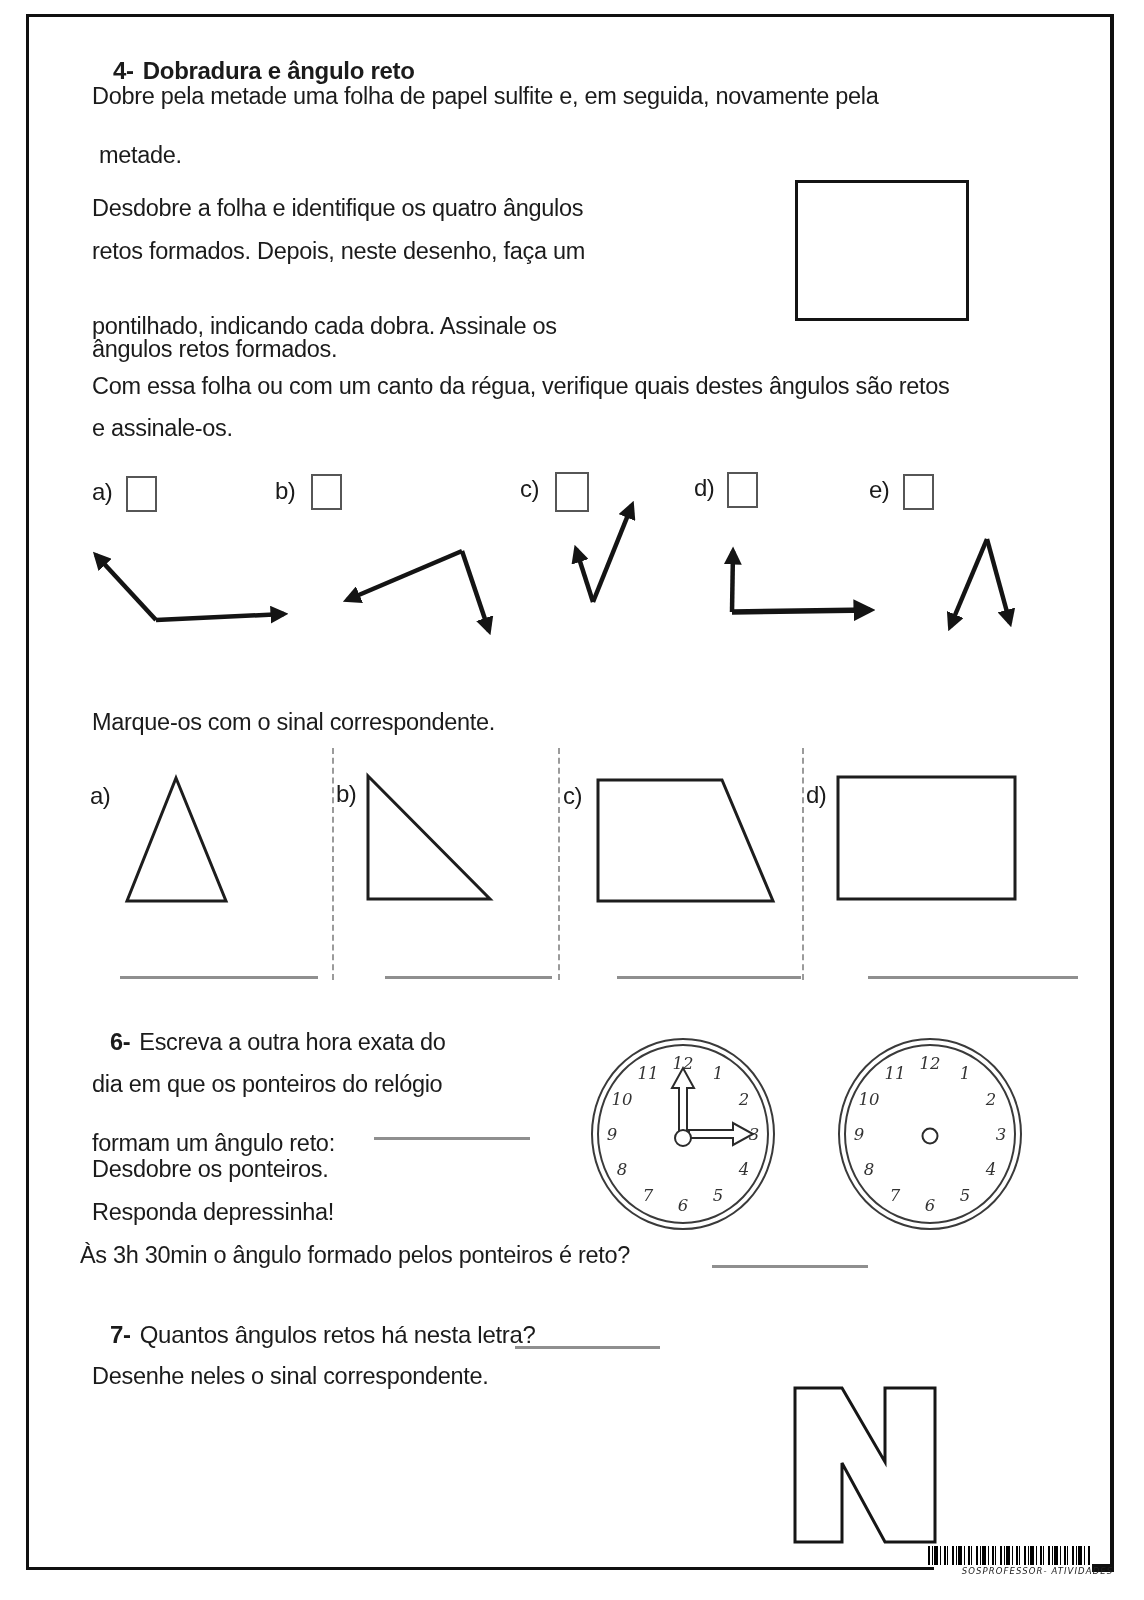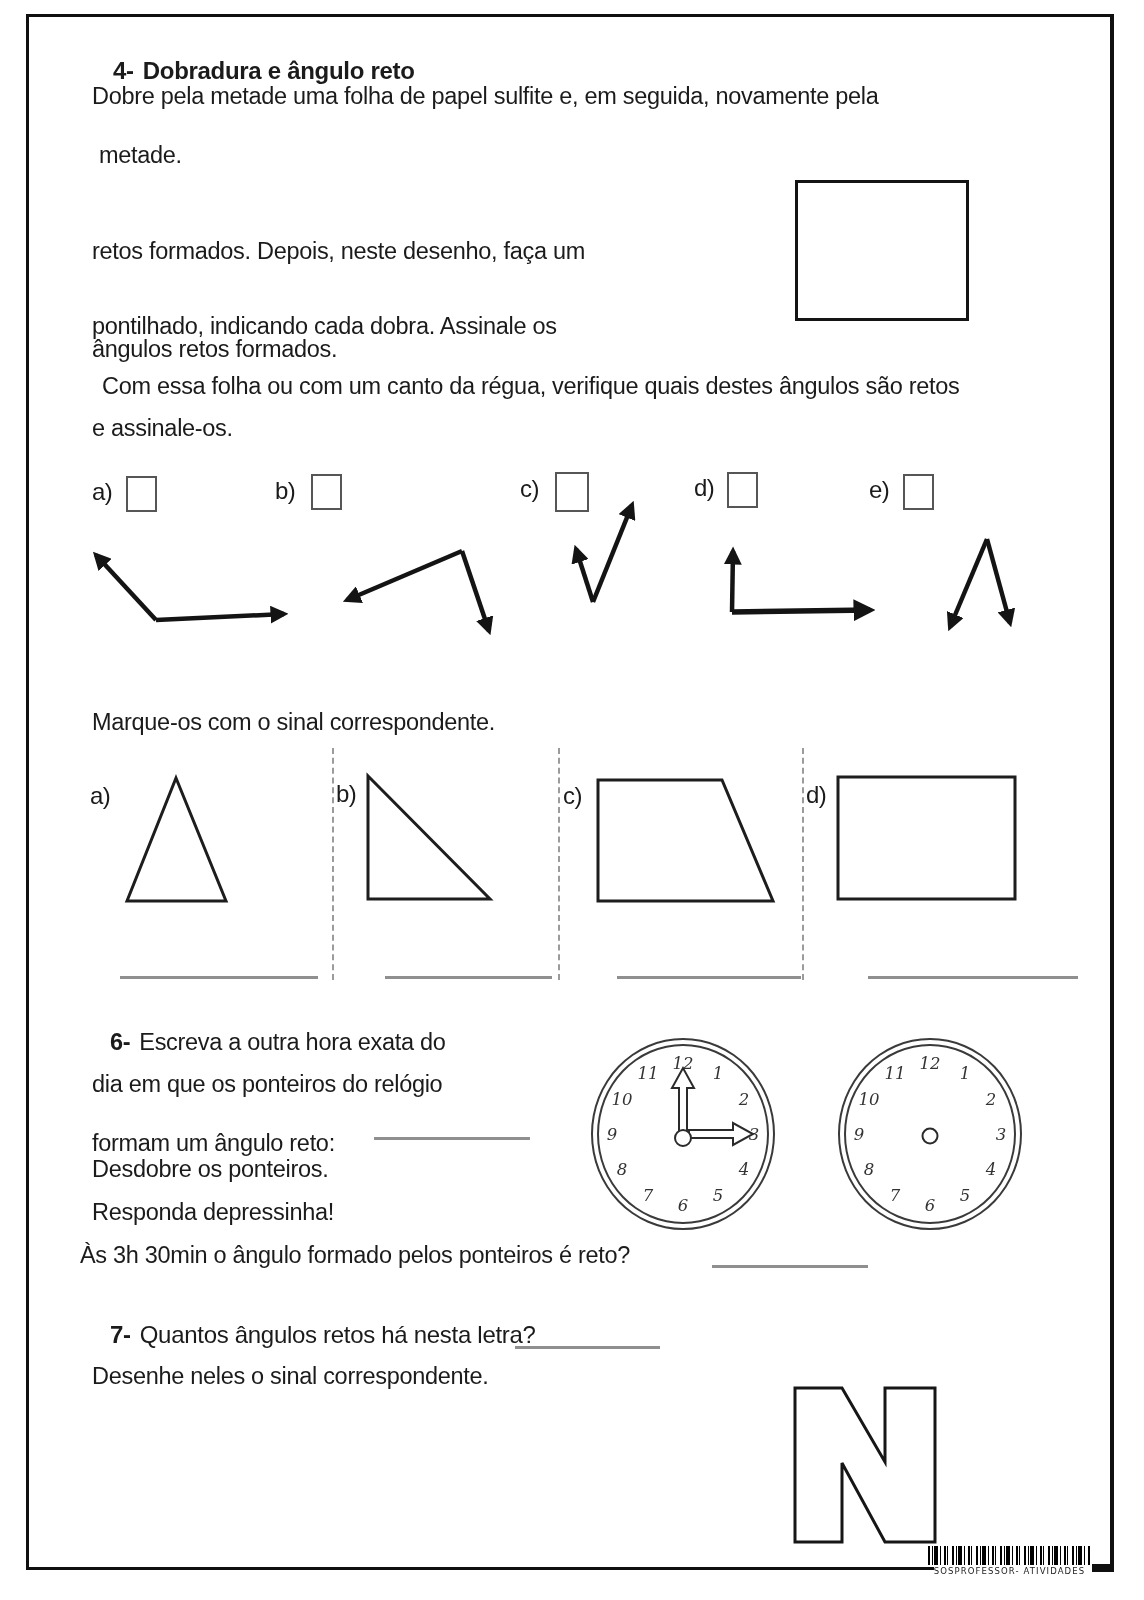--- a/index.html
+++ b/index.html
@@ -39,27 +39,28 @@
   <div class="bp" style="left:26px;top:1567px;width:908px;height:3px;"></div>
   <div class="bp" style="left:1092px;top:1564px;width:22px;height:8px;"></div>
 
   <div class="t" style="left:113px;top:58px;font-size:24px;">
     <span class="num">4-</span><span class="b">Dobradura e ângulo reto</span>
   </div>
 
   <div class="t" style="left:92px;top:84px;">Dobre pela metade uma folha de papel sulfite e, em seguida, novamente pela</div>
   <div class="t" style="left:92px;top:143px;margin-left:7px;">metade.</div>
 
+  <div class="t" style="left:92px;top:196px;">Desdobre a folha e identifique os quatro ângulos</div>
   <div class="t" style="left:92px;top:239px;">retos formados. Depois, neste desenho, faça um</div>
   <div class="t" style="left:92px;top:281px;margin-top:33px;">pontilhado, indicando cada dobra. Assinale os</div>
   <div class="t" style="left:92px;top:337px;">ângulos retos formados.</div>
 
   <div class="rect4" style="left:795px;top:180px;width:168px;height:135px;"></div>
 
-  <div class="t" style="left:92px;top:374px;margin-left:10px;">Com essa folha ou com um canto da régua, verifique quais destes ângulos são retos</div>
+  <div class="t" style="left:92px;top:374px;">Com essa folha ou com um canto da régua, verifique quais destes ângulos são retos</div>
   <div class="t" style="left:92px;top:416px;">e assinale-os.</div>
 
   <div class="figlabel" style="left:92px;top:478px;">a)</div>
   <div class="chk" style="left:126px;top:476px;"></div>
   <div class="figlabel" style="left:275px;top:477px;">b)</div>
   <div class="chk" style="left:311px;top:474px;"></div>
   <div class="figlabel" style="left:520px;top:475px;">c)</div>
   <div class="chk" style="left:555px;top:472px;width:30px;height:36px;"></div>
   <div class="figlabel" style="left:694px;top:474px;">d)</div>
   <div class="chk" style="left:727px;top:472px;"></div>
@@ -175,15 +176,15 @@
     <span class="num">7-</span><span>Quantos ângulos retos há nesta letra?</span>
   </div>
   <div class="blank" style="left:515px;top:1346px;width:145px;"></div>
   <div class="t" style="left:92px;top:1364px;">Desenhe neles o sinal correspondente.</div>
 
   <svg class="absvg" style="left:792px;top:1385px;" width="146" height="160" viewBox="-3 -3 146 160">
     <polygon points="0,0 47,0 90,74 90,0 140,0 140,154 90,154 47,75 47,154 0,154" fill="#fff" stroke="#161616" stroke-width="3"></polygon>
   </svg>
 
   <div class="barcode" style="left:928px;top:1546px;width:163px;height:19px;"></div>
-  <div class="bclabel" style="left:928px;top:1566px;width:163px;">SOSPROFESSOR- ATIVIDADES</div>
+  <div class="bclabel" style="left:956px;top:1566px;width:163px;font-style:italic;">SOSPROFESSOR- ATIVIDADES</div>
 
 </div>
 
 </body></html>

